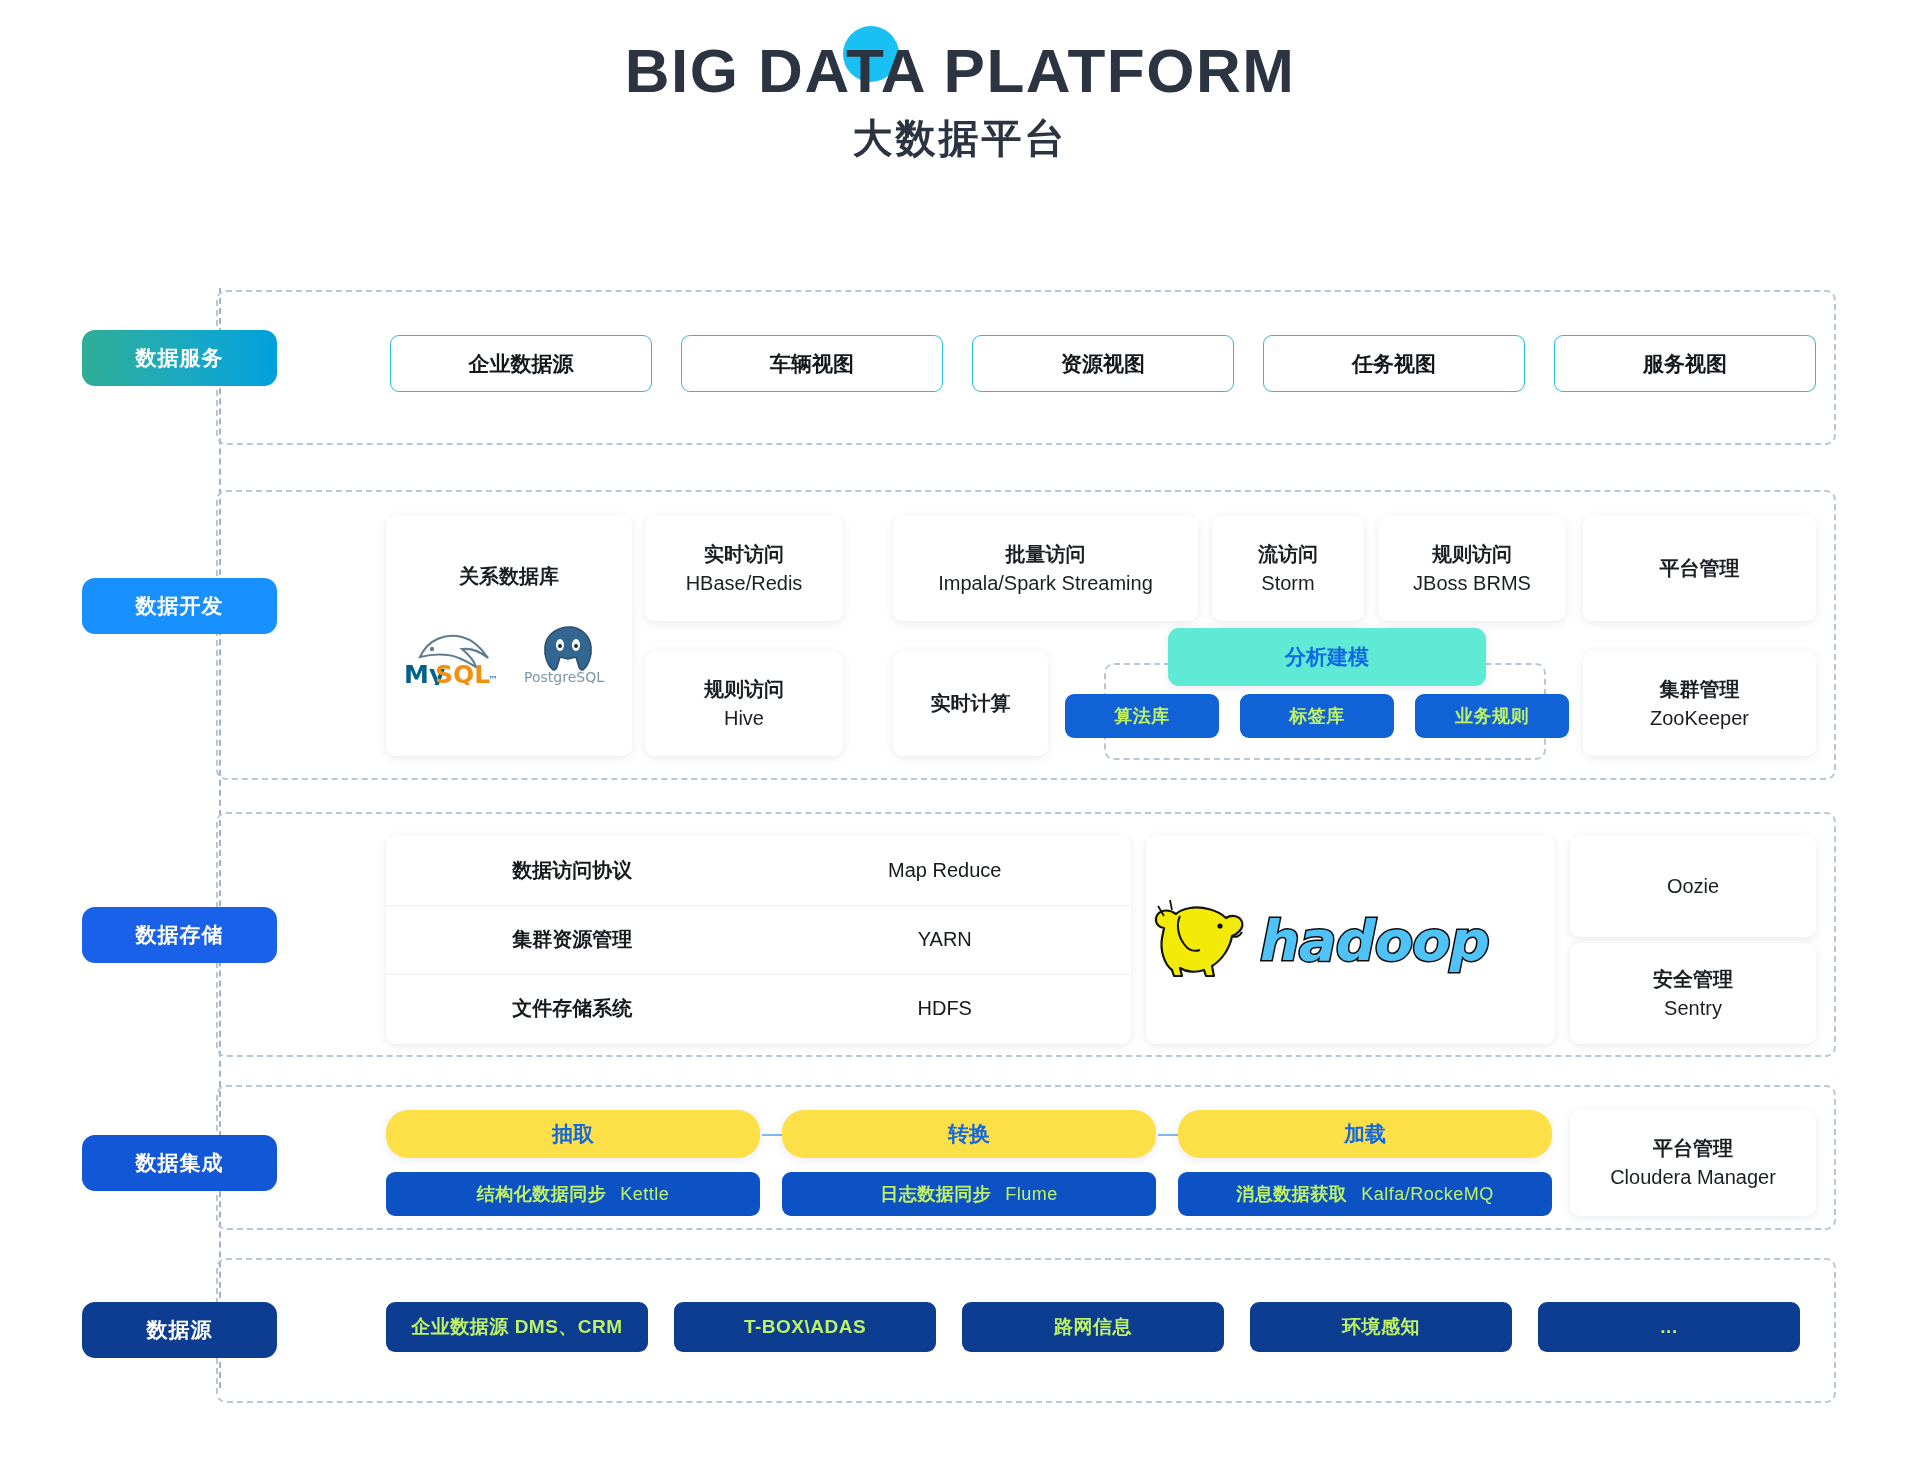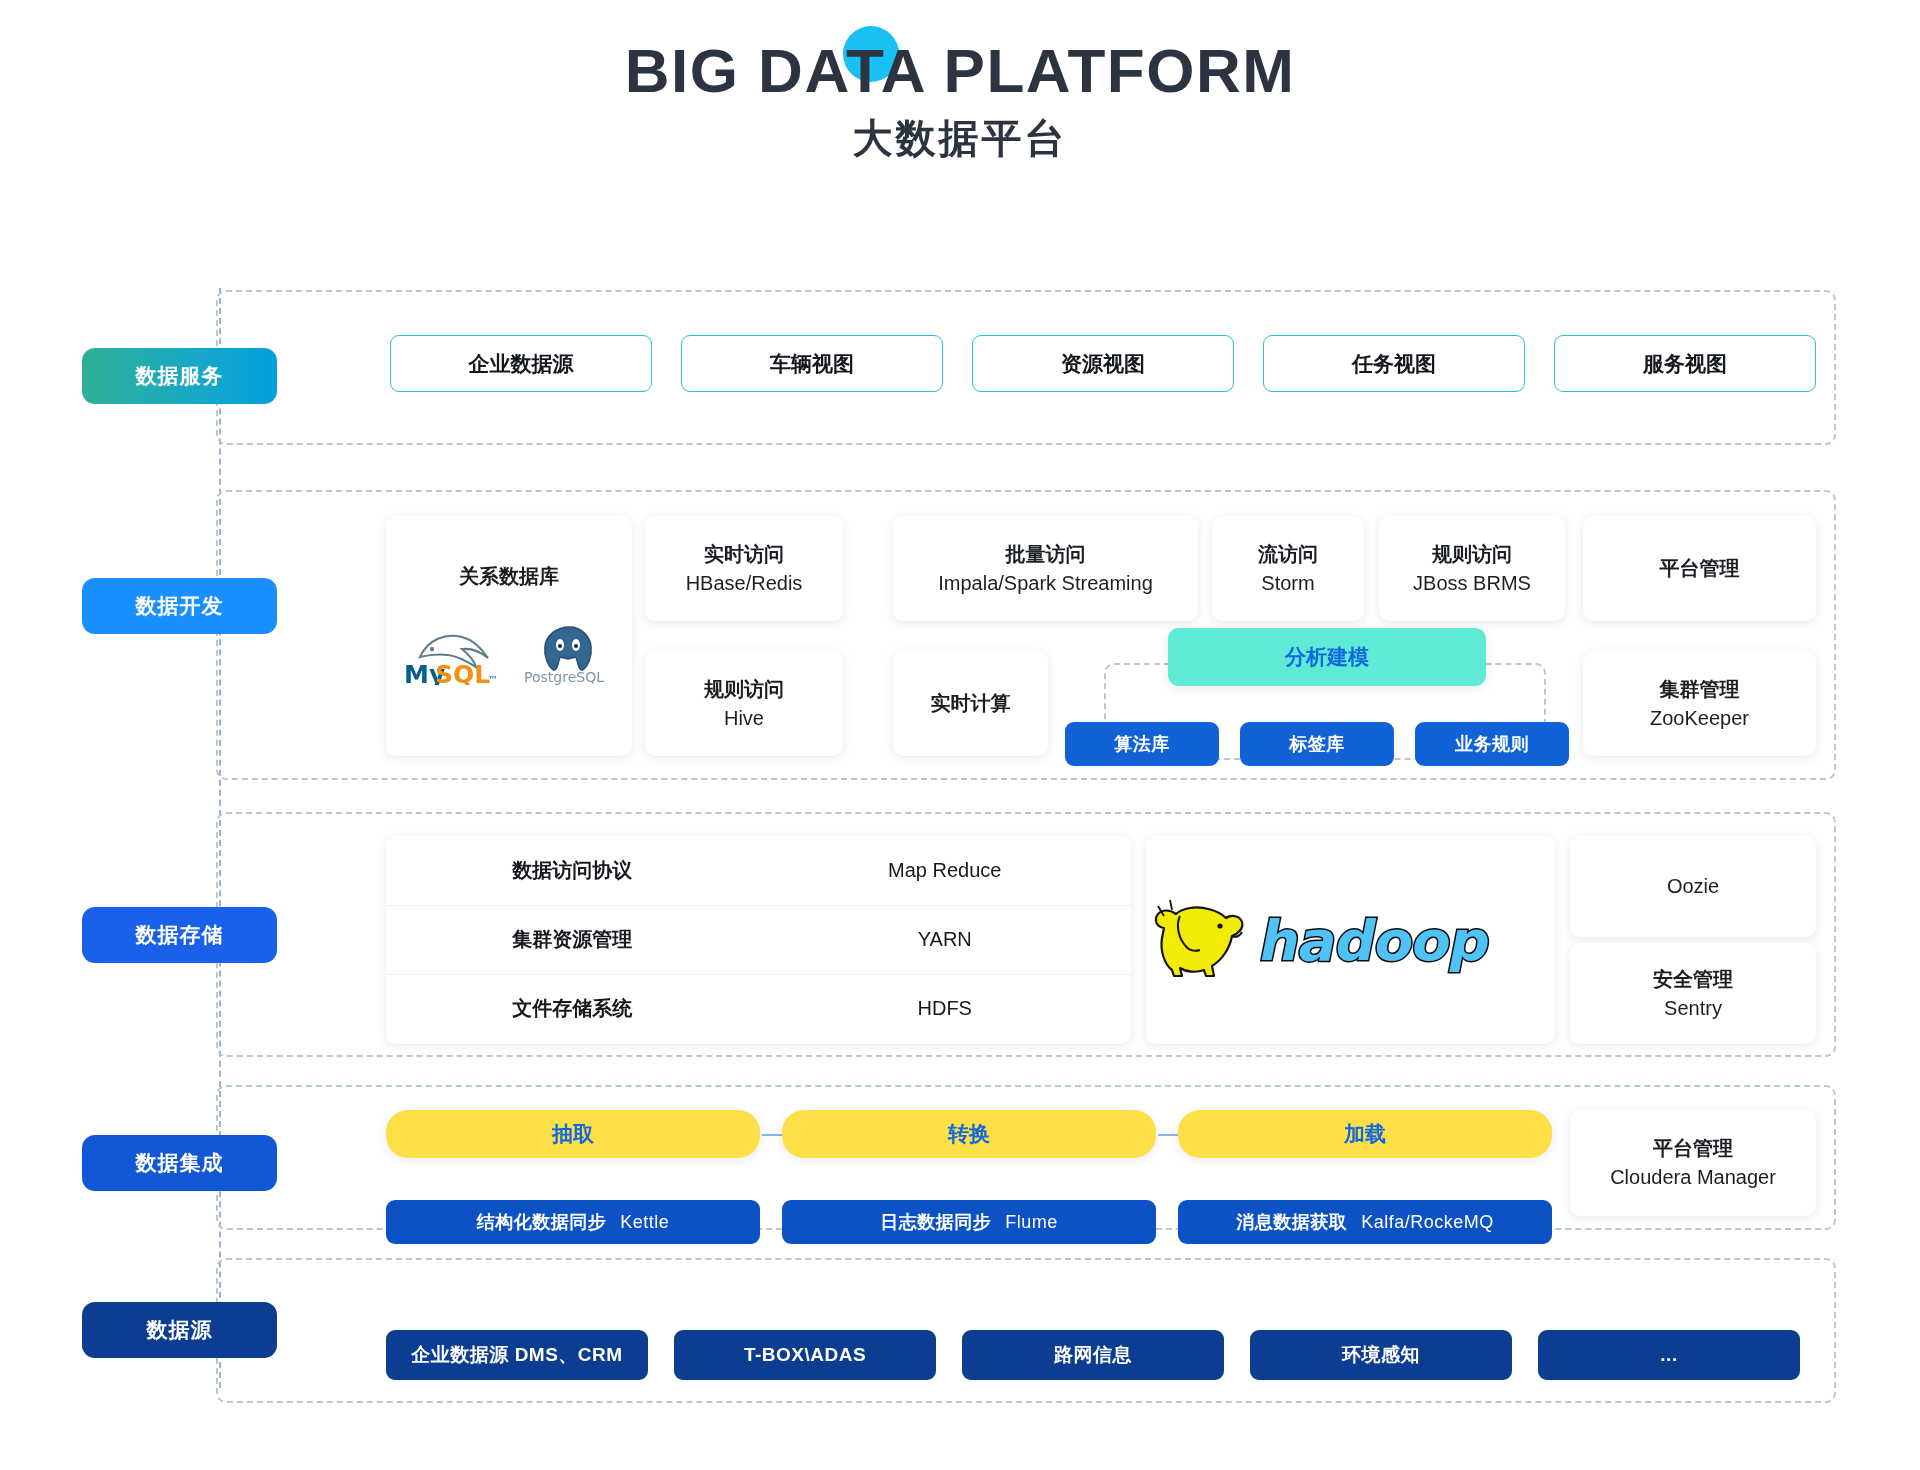--- a/index.html
+++ b/index.html
@@ -85,23 +85,23 @@
                  display:flex; align-items:center; justify-content:flex-start; }
   .hadoop-logo { display:flex; align-items:center; gap: 4px; }
   .hadoop-word {
     font-family: "DejaVu Sans", sans-serif;
     font-size: 56px; font-weight: 700; font-style: italic; letter-spacing: -1px;
     color: #4fc3f7; -webkit-text-stroke: 3px #0a0a0a; paint-order: stroke fill;
   }
 
   
   .pill {
-    position: absolute; border-radius: 9px; color: #ffffff;
+    position: absolute; border-radius: 9px; color: #bef264;
     display: flex; align-items: center; justify-content: center;
-    font-size: 18px; font-weight: 700; letter-spacing: .5px; margin-top: 28px;
+    font-size: 18px; font-weight: 700; letter-spacing: .5px;
   }
   .pill.b-bright { background: #1162d6; }
   .pill.b-mid    { background: #0d52c4; }
   .pill.b-navy   { background: #0c3d91; }
   .pill .gap { display: inline-block; width: 14px; }
   .pill .reg { font-weight: 400; }
 
   
   .chip {
     position: absolute; background: #fde047; border-radius: 22px;
@@ -130,21 +130,21 @@
       <span class="title-dot"></span>
       <span class="title-text">BIG DATA PLATFORM</span>
     </div>
     <div class="title-sub">大数据平台</div>
   </div>
 
   <div class="spine"></div>
 
   <div class="group" style="left:216px; top:290px; width:1620px; height:155px;"></div>
 
-  <div class="cat teal" style="top:348px;">
+  <div class="cat teal" style="top:330px;">
     <span>数据服务</span>
   </div>
 
   <div class="view-box" style="left:390px; top:335px; width:262px; height:57px;">
     <span>企业数据源</span>
   </div>
   <div class="view-box" style="left:681px; top:335px; width:262px; height:57px;">
     <span>车辆视图</span>
   </div>
   <div class="view-box" style="left:972px; top:335px; width:262px; height:57px;">

